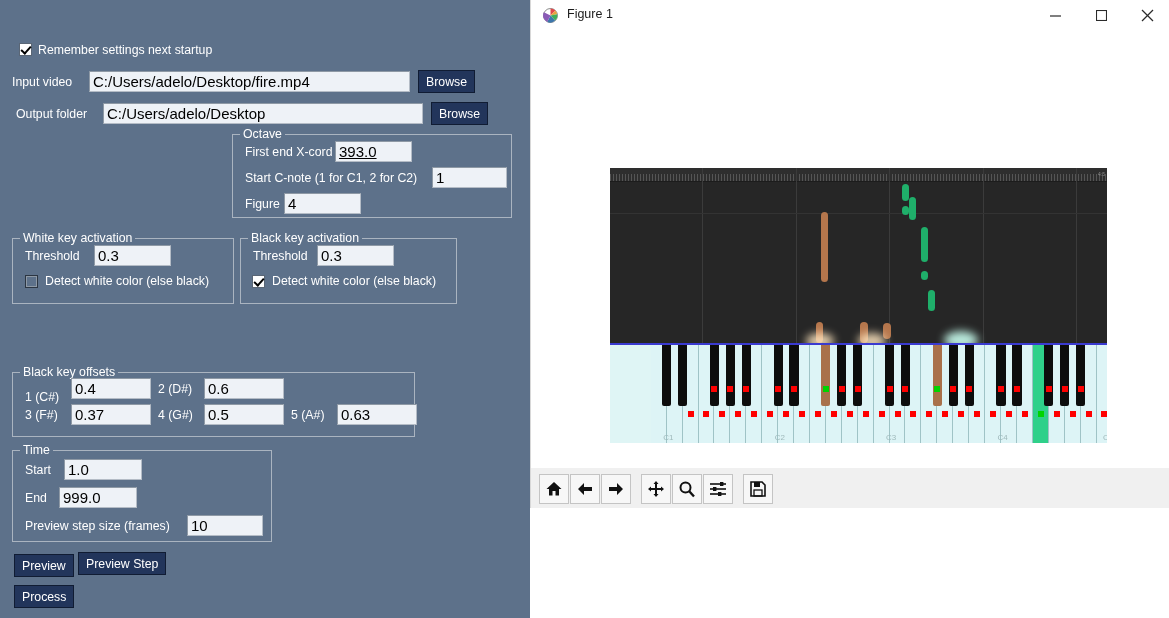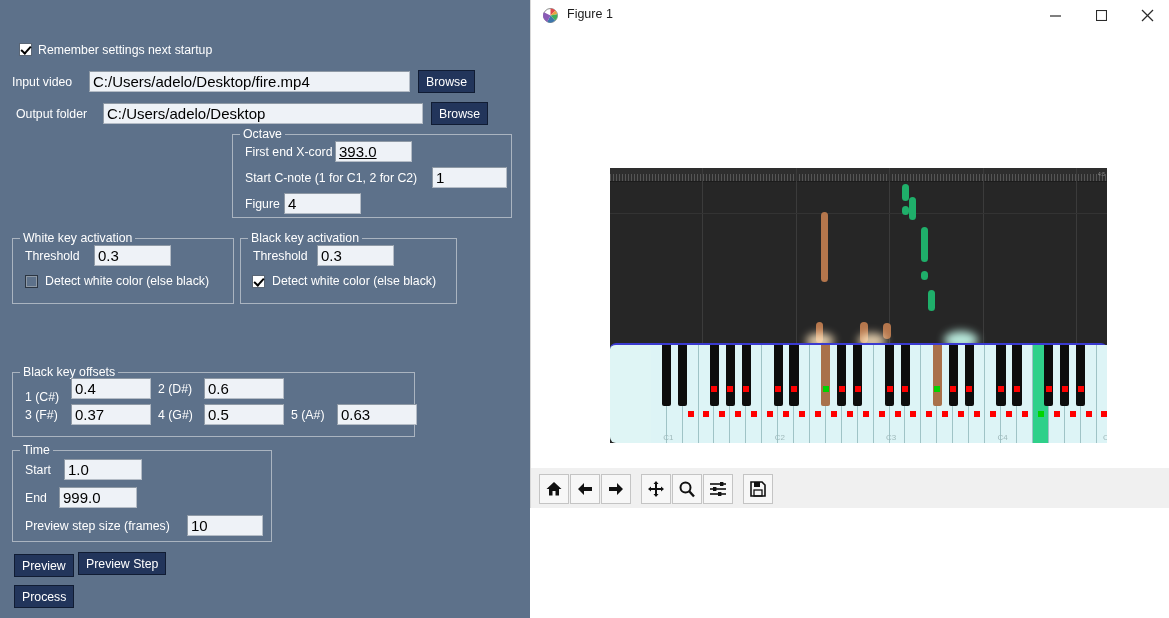--- a/index.html
+++ b/index.html
@@ -150,21 +150,21 @@
     background-position: 0 6px;
     background-size: 3px 8px;
     background-repeat: repeat-x;
     border-bottom: 1px solid #1c1c1c;
   }
   #timeline .tl-time {
     position: absolute; right: 2px; top: 3px; font-size: 5px; color: #8d8d8d;
     font-family: "Liberation Sans", sans-serif;
   }
   #kb { position: absolute; left: 0; bottom: 0; width: 100%; height: 36.4%;
-        background: #dff5f5; border-top: 2px solid #3a3ad0; border-radius: 6px; }
+        background: #dff5f5; border-top: 2px solid #3a3ad0; }
   .wkey { position: absolute; top: 0; bottom: 0; background: #ddf4f6;
           border-right: 1px solid #9fc3c6; }
   .wkey.act { background: #2fd08a; }
   .bkey { position: absolute; top: 0; background: #0d0d0d; border-radius: 0 0 2px 2px; }
   .bkey.act { background: #a9714b; }
   .dot { position: absolute; width: 6px; height: 6px; background: #ff0000; }
   .dot.g { background: #00d400; }
   .octlbl { position: absolute; bottom: 1px; font-size: 8px; color: #9fb9bb;
             font-family: "Liberation Sans", sans-serif; }
   .glow { position: absolute; border-radius: 50%; filter: blur(4px); }

